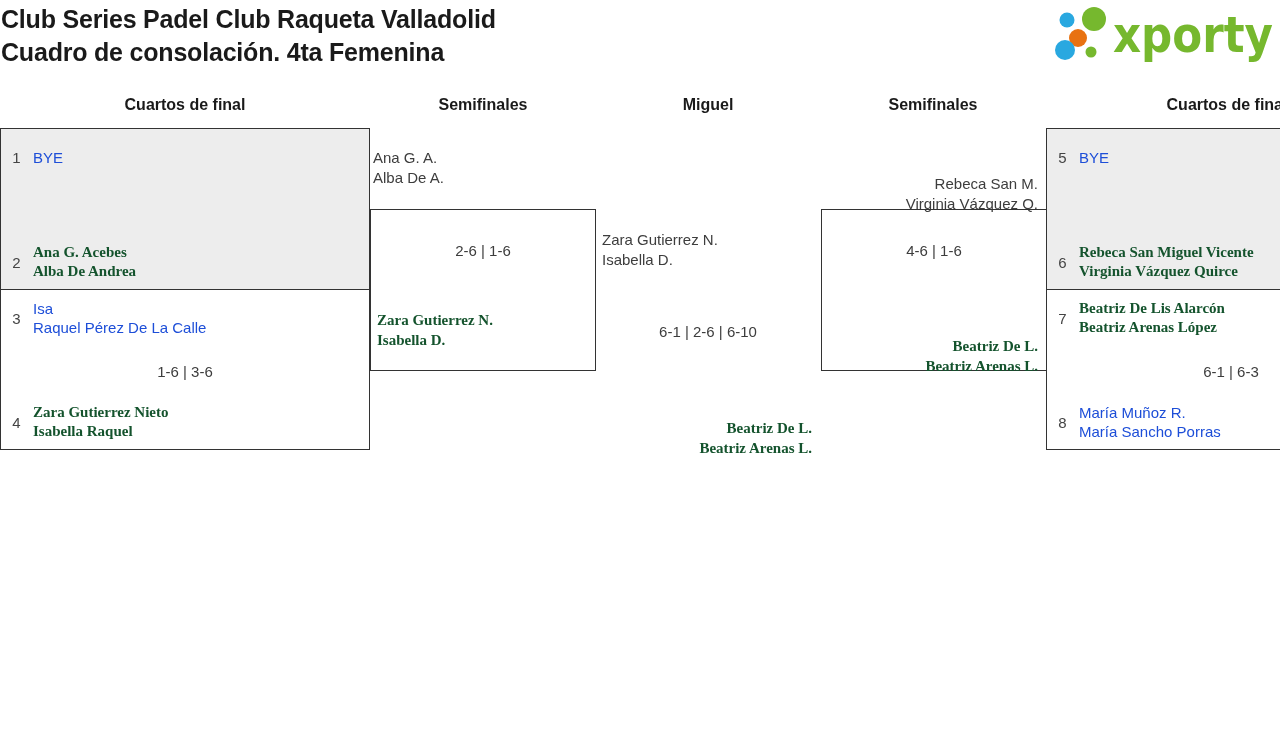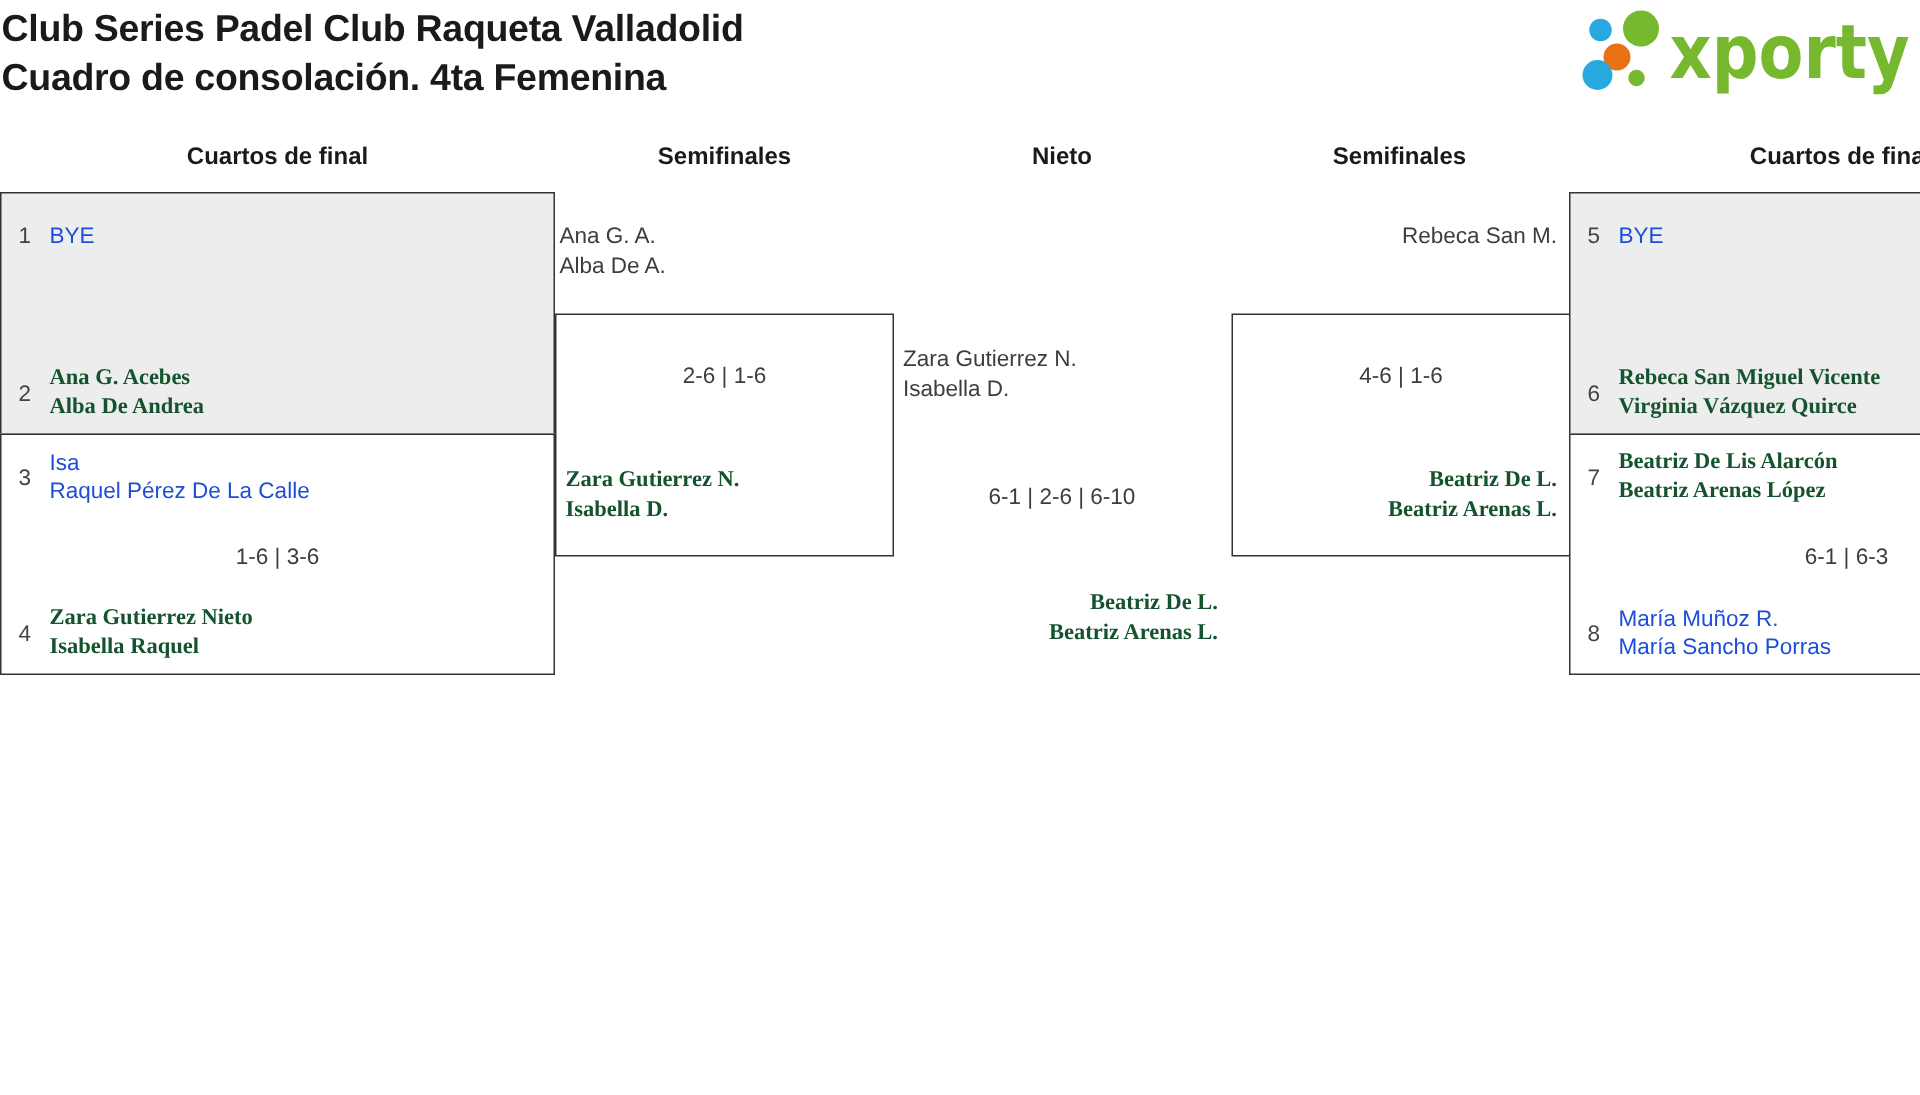--- a/index.html
+++ b/index.html
@@ -87,21 +87,21 @@
     color: #3d3d3d;
     white-space: nowrap;
   }
   .team-label {
     position: absolute;
     font-size: 15px;
     line-height: 19.5px;
     color: #3d3d3d;
     white-space: nowrap;
   }
-  .right-align { text-align: right; }
+  .right-align { text-align: right; margin-top: 26px; }
 </style>
 </head>
 <body>
 
 <div class="title">
   <div>Club Series Padel Club Raqueta Valladolid</div>
   <div>Cuadro de consolación. 4ta Femenina</div>
 </div>
 
 <div class="logo">
@@ -110,21 +110,21 @@
     <circle cx="49" cy="19" r="12" fill="#76b82e"></circle>
     <circle cx="33" cy="38" r="9" fill="#e87211"></circle>
     <circle cx="20" cy="50" r="10" fill="#29a8e0"></circle>
     <circle cx="46" cy="52" r="5.5" fill="#76b82e"></circle>
     <text x="68" y="52" textLength="160" lengthAdjust="spacingAndGlyphs" font-family="DejaVu Sans, sans-serif" font-size="50" font-weight="700" fill="#76b82e">xporty</text>
   </svg>
 </div>
 
 <div class="col-header" style="left:35px;">Cuartos de final</div>
 <div class="col-header" style="left:333px;">Semifinales</div>
-<div class="col-header" style="left:558px;">Nieto</div>
+<div class="col-header" style="left:558px;">Miguel</div>
 <div class="col-header" style="left:783px;">Semifinales</div>
 <div class="col-header" style="left:1077px;">Cuartos de final</div>
 
 <div class="match-box gray" style="left:0; top:128px; width:370px; height:162px;">
   <div class="team-row" style="top:9px;">
     <div class="seed">1</div>
     <div class="names">
       <div>BYE</div>
       <div></div>
     </div>
@@ -172,20 +172,21 @@
   <div>Isabella D.</div>
 </div>
 <div class="score" style="left:598px; width:220px; top:322px;">6-1 | 2-6 | 6-10</div>
 <div class="team-label bold right-align" style="left:562px; width:250px; top:393px;">
   <div>Beatriz De L.</div>
   <div>Beatriz Arenas L.</div>
 </div>
 
 <div class="team-label right-align" style="left:788px; width:250px; top:148px;">
   <div>Rebeca San M.</div>
+  <div>Virginia Vázquez Q.</div>
 </div>
 <div class="sf-box" style="left:821px; top:209px; width:226px; height:162px;"></div>
 <div class="score" style="left:821px; width:226px; top:241px;text-align:center;">4-6 | 1-6</div>
 <div class="team-label bold right-align" style="left:788px; width:250px; top:311px;">
   <div>Beatriz De L.</div>
   <div>Beatriz Arenas L.</div>
 </div>
 
 <div class="match-box gray" style="left:1046px; top:128px; width:370px; height:162px;">
   <div class="team-row" style="top:9px;">

